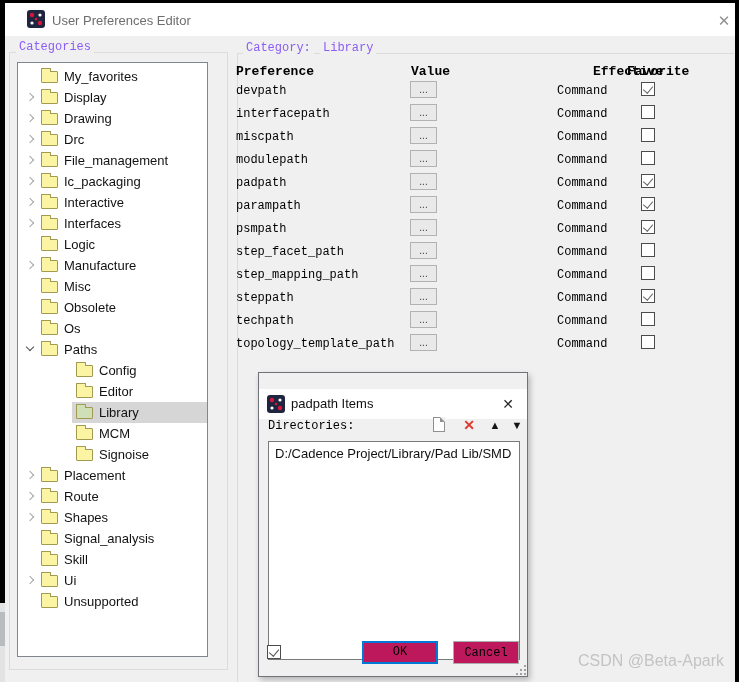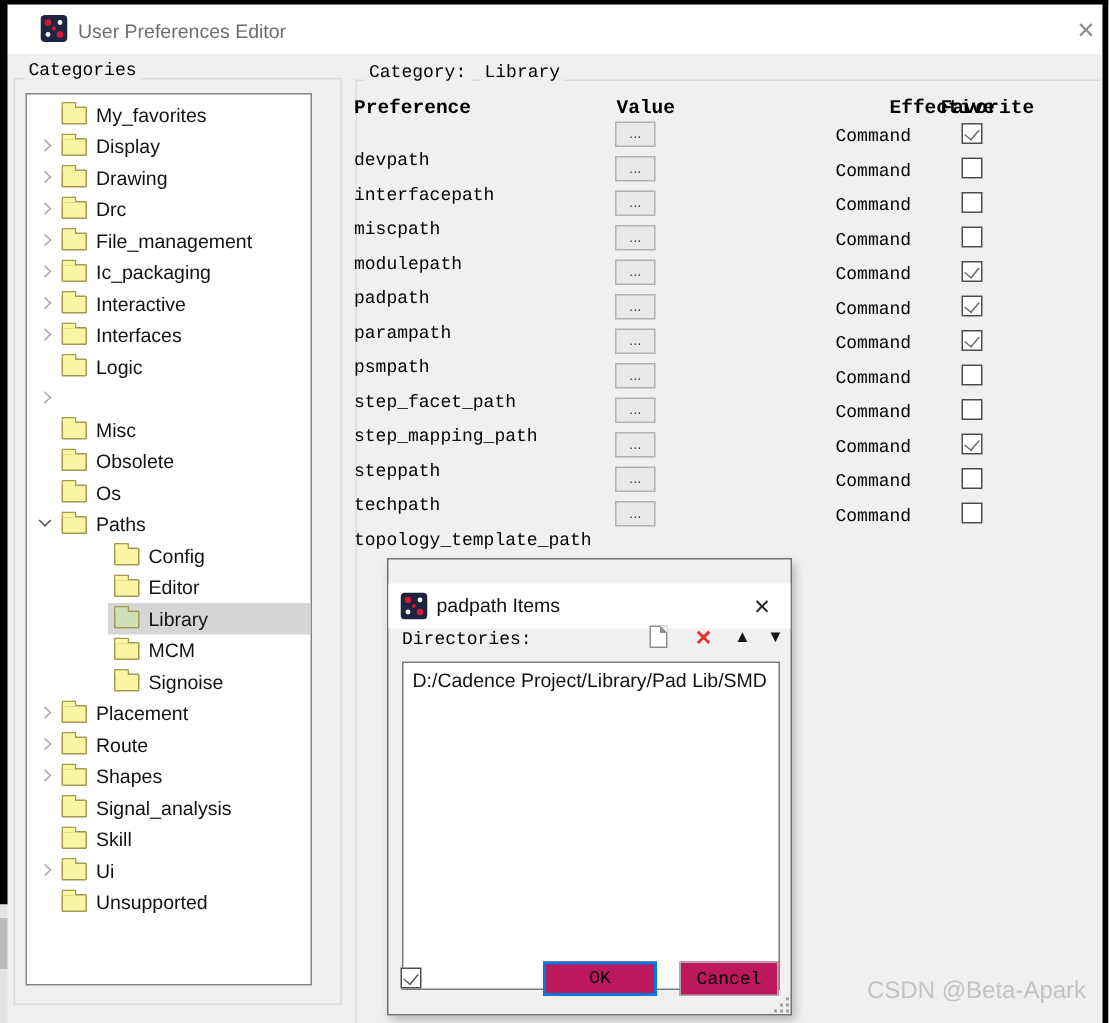--- a/index.html
+++ b/index.html
@@ -20,21 +20,21 @@
   .title-text { position:absolute; left:47px; top:10px; font-size:13px; color:#6e6e6e; }
   .close-x { position:absolute; left:706px; top:6px; width:26px; height:24px; color:#8f8f8f;
              font-size:15px; text-align:center; line-height:24px; cursor:default; }
 
   .mono { font-family:"Liberation Mono","DejaVu Sans Mono",monospace; }
 
   
   .groupbox { position:absolute; border:1px solid #dcdcdc; z-index:1; }
   .gb-cat  { left:9px;  top:52px; width:219px; height:618px; }
   .gb-main { left:237px; top:53px; width:497px; height:629px; border-bottom:none; border-right:none;}
-  .gb-label { position:absolute; background:#f0f0f0; font-size:12px; color:#000000; padding:0 3px; z-index:2;}
+  .gb-label { position:absolute; background:#f0f0f0; font-size:12px; color:#8b5cf6; padding:0 3px; z-index:2;}
   .lbl-categories { left:16px; top:40px; }
   .lbl-category   { left:243px; top:41px; }
   .lbl-category-val { left:320px; top:41px; }
 
   
   .tree { position:absolute; left:17px; top:62px; width:191px; height:595px; background:#fff;
           border:1px solid #80868c; z-index:2; overflow:hidden; padding-top:3px; }
   .tree-row { display:flex; align-items:center; height:21px; cursor:default; }
   .tree-row .chevbox { width:12px; height:12px; margin-left:7px; flex:0 0 12px; position:relative; }
   .chev { position:absolute; left:2px; top:2px; width:6px; height:6px;
@@ -53,21 +53,21 @@
   .tree-label { font-size:13px; color:#121212; white-space:nowrap; }
 
   
   .tbl-headers span { position:absolute; font-size:13px; font-weight:bold; color:#000; z-index:1;}
   .h-pref { left:236px; top:64px; }
   .h-val  { left:411px; top:64px; }
   .h-eff  { left:557px; top:64px;padding-left:36px; }
   .h-fav  { left:627px; top:64px;text-align:center; }
   .pref-table { position:absolute; left:236px; top:80px; width:465px; z-index:1; }
   .pref-row { position:relative; height:23px; }
-  .p-name { position:absolute; left:0; top:20px; font-size:12px; color:#000; }
+  .p-name { position:absolute; left:0; top:4px; font-size:12px; color:#000; }
   .p-btn  { position:absolute; left:174px; top:1px; width:27px; height:17px; background:#e9e9e9;
             border:1px solid #b2b2b2; font-size:10px; line-height:12px; text-align:center;
             color:#444; cursor:default; }
   .p-eff  { position:absolute; left:321px; top:4px; font-size:12px; color:#000; }
   .checkbox { position:absolute; left:405px; top:2px; width:14px; height:14px; background:#fff;
               border:1px solid #4c4c4c; }
   .checkbox.checked::after { content:""; position:absolute; left:3px; top:1px; width:5px; height:8px;
               border-right:1.8px solid #6b6b6b; border-bottom:1.8px solid #6b6b6b; transform:rotate(40deg); }
 
   
@@ -211,20 +211,24 @@
     <span class="chevbox"></span>
     <span class="rowbody">
       <span class="folder"></span>
       <span class="tree-label">Logic</span>
     </span>
   </div>
     <div class="tree-row lv0">
     <span class="chevbox">
         <span class="chev"></span>
       </span>
+    <span class="rowbody">
+      <span class="folder"></span>
+      <span class="tree-label">Manufacture</span>
+    </span>
   </div>
     <div class="tree-row lv0">
     <span class="chevbox"></span>
     <span class="rowbody">
       <span class="folder"></span>
       <span class="tree-label">Misc</span>
     </span>
   </div>
     <div class="tree-row lv0">
     <span class="chevbox"></span>

